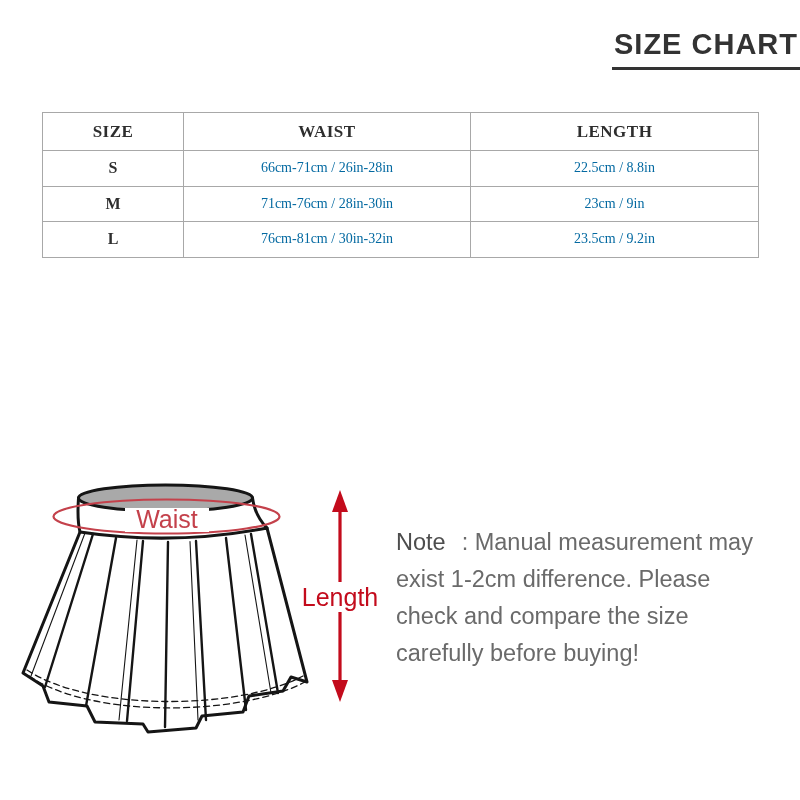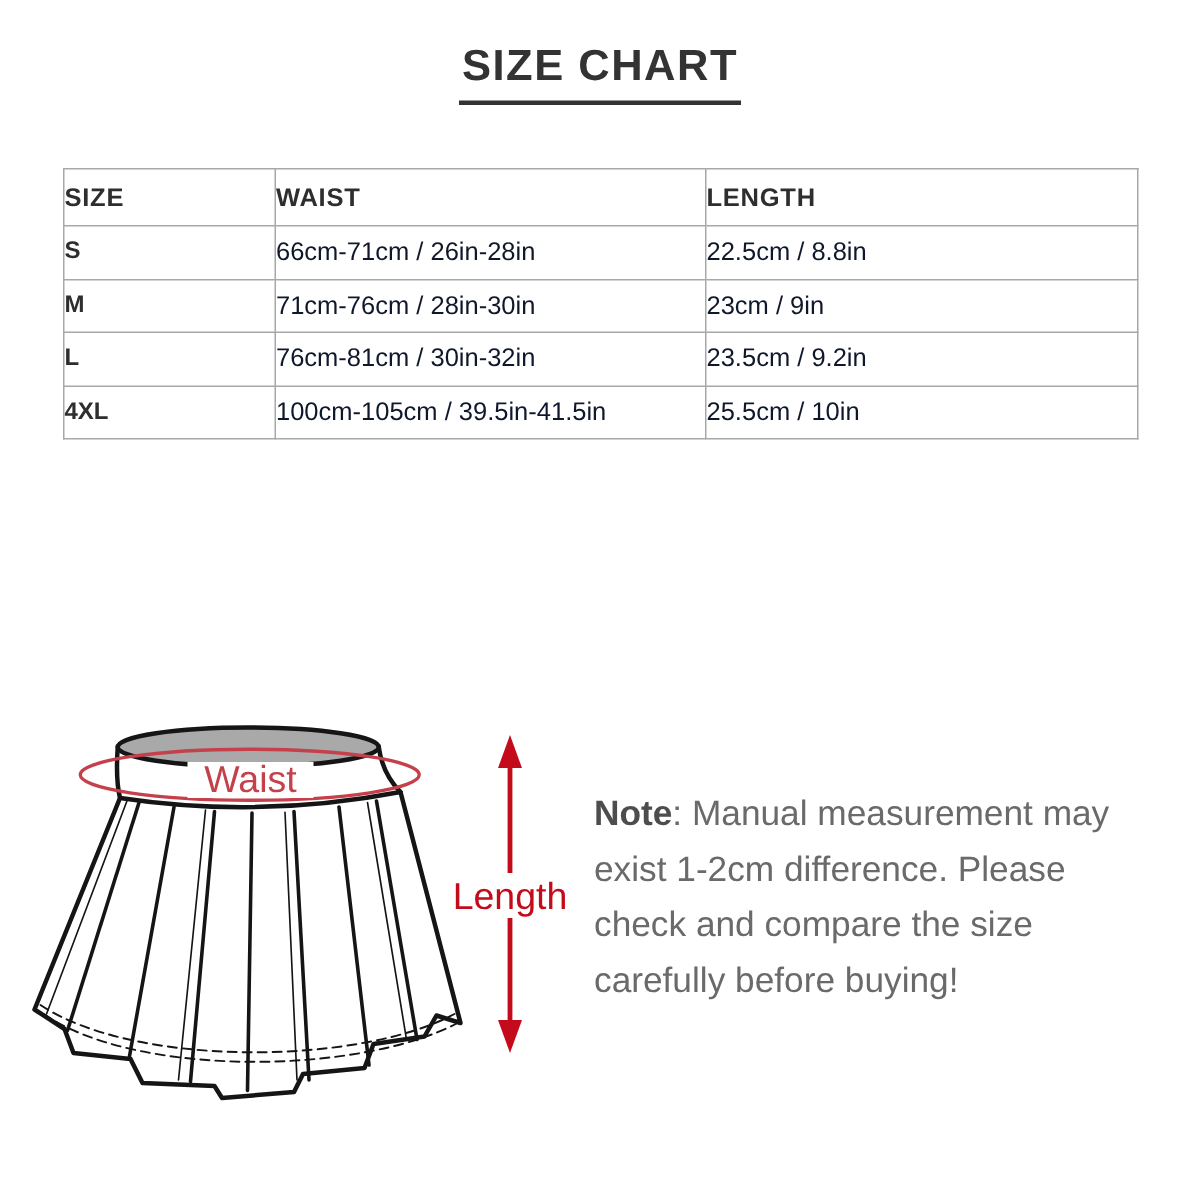--- a/index.html
+++ b/index.html
@@ -5,63 +5,64 @@
   * { margin: 0; padding: 0; box-sizing: border-box; }
   html, body { background: #ffffff; }
   body {
     width: 800px; height: 800px;
     position: relative;
     font-family: "Liberation Sans", sans-serif;
     overflow: hidden;
   }
   .title-wrap {
     position: absolute; top: 28px; left: 0; width: 800px;
-    text-align: center;
+    text-align: right;
     text-decoration: underline;
   }
   .title {
     display: inline-block;
     font-size: 29px; font-weight: bold; letter-spacing: 1px;
     color: #333333;
     border-bottom: 3px solid #333333;
     padding: 0 2px 6px 2px;
   }
   table.size-chart {
     position: absolute; left: 42px; top: 112px;
     width: 716px;
     border-collapse: collapse;
     table-layout: fixed;
   }
   table.size-chart th, table.size-chart td {
     border: 1px solid #a8a8a8;
-    text-align: left; vertical-align: middle;
+    text-align: center; vertical-align: middle;
     background: #ffffff;
+    font-family: Liberation Serif, serif;
   }
   table.size-chart col.c-size   { width: 141px; }
   table.size-chart col.c-waist  { width: 287px; }
   table.size-chart col.c-length { width: 288px; }
   table.size-chart thead tr { height: 38px; }
   table.size-chart tbody tr { height: 35.5px; }
   table.size-chart th {
     font-size: 17px; font-weight: bold; color: #2e2e2e; letter-spacing: 0.5px;
   }
   td.size-cell { font-size: 16px; font-weight: bold; color: #2e2e2e; }
-  td.val-cell  { font-size: 17px; font-weight: normal; color: #0f172a; }
+  td.val-cell  { font-size: 14px; font-weight: normal; color: #0369a1; }
   .diagram {
     position: absolute; left: 15px; top: 470px;
     width: 370px; height: 268px;
   }
   .note {
     position: absolute; left: 396px; top: 524px;
     width: 360px;
     font-size: 23.5px; line-height: 37px;
     color: #6a6a6a;
   }
-  .note b { color: #4d4d4d; font-weight: bold; }
-  .note .rest { white-space: pre-line; }
+  .note b { color: #4d4d4d; font-weight: normal; }
+  .note .rest { white-space: pre-line; margin-left: 16px; }
 </style>
 </head>
 <body>
 
 <div class="title-wrap">
   <div class="title">SIZE CHART</div>
 </div>
 
 <table class="size-chart">
   <colgroup>
@@ -84,25 +85,20 @@
     </tr>
     <tr>
       <td class="size-cell">M</td>
       <td class="val-cell">71cm-76cm / 28in-30in</td>
       <td class="val-cell">23cm / 9in</td>
     </tr>
     <tr>
       <td class="size-cell">L</td>
       <td class="val-cell">76cm-81cm / 30in-32in</td>
       <td class="val-cell">23.5cm / 9.2in</td>
-    </tr>
-    <tr>
-      <td class="size-cell">4XL</td>
-      <td class="val-cell">100cm-105cm / 39.5in-41.5in</td>
-      <td class="val-cell">25.5cm / 10in</td>
     </tr>
   </tbody>
 </table>
 
 <svg class="diagram" viewBox="0 0 370 268" xmlns="http://www.w3.org/2000/svg">
 
   <g stroke="#151515" fill="#ffffff" stroke-linejoin="round" stroke-linecap="round">
 
     <path stroke-width="3" d="M 65,62
       L 8,203

